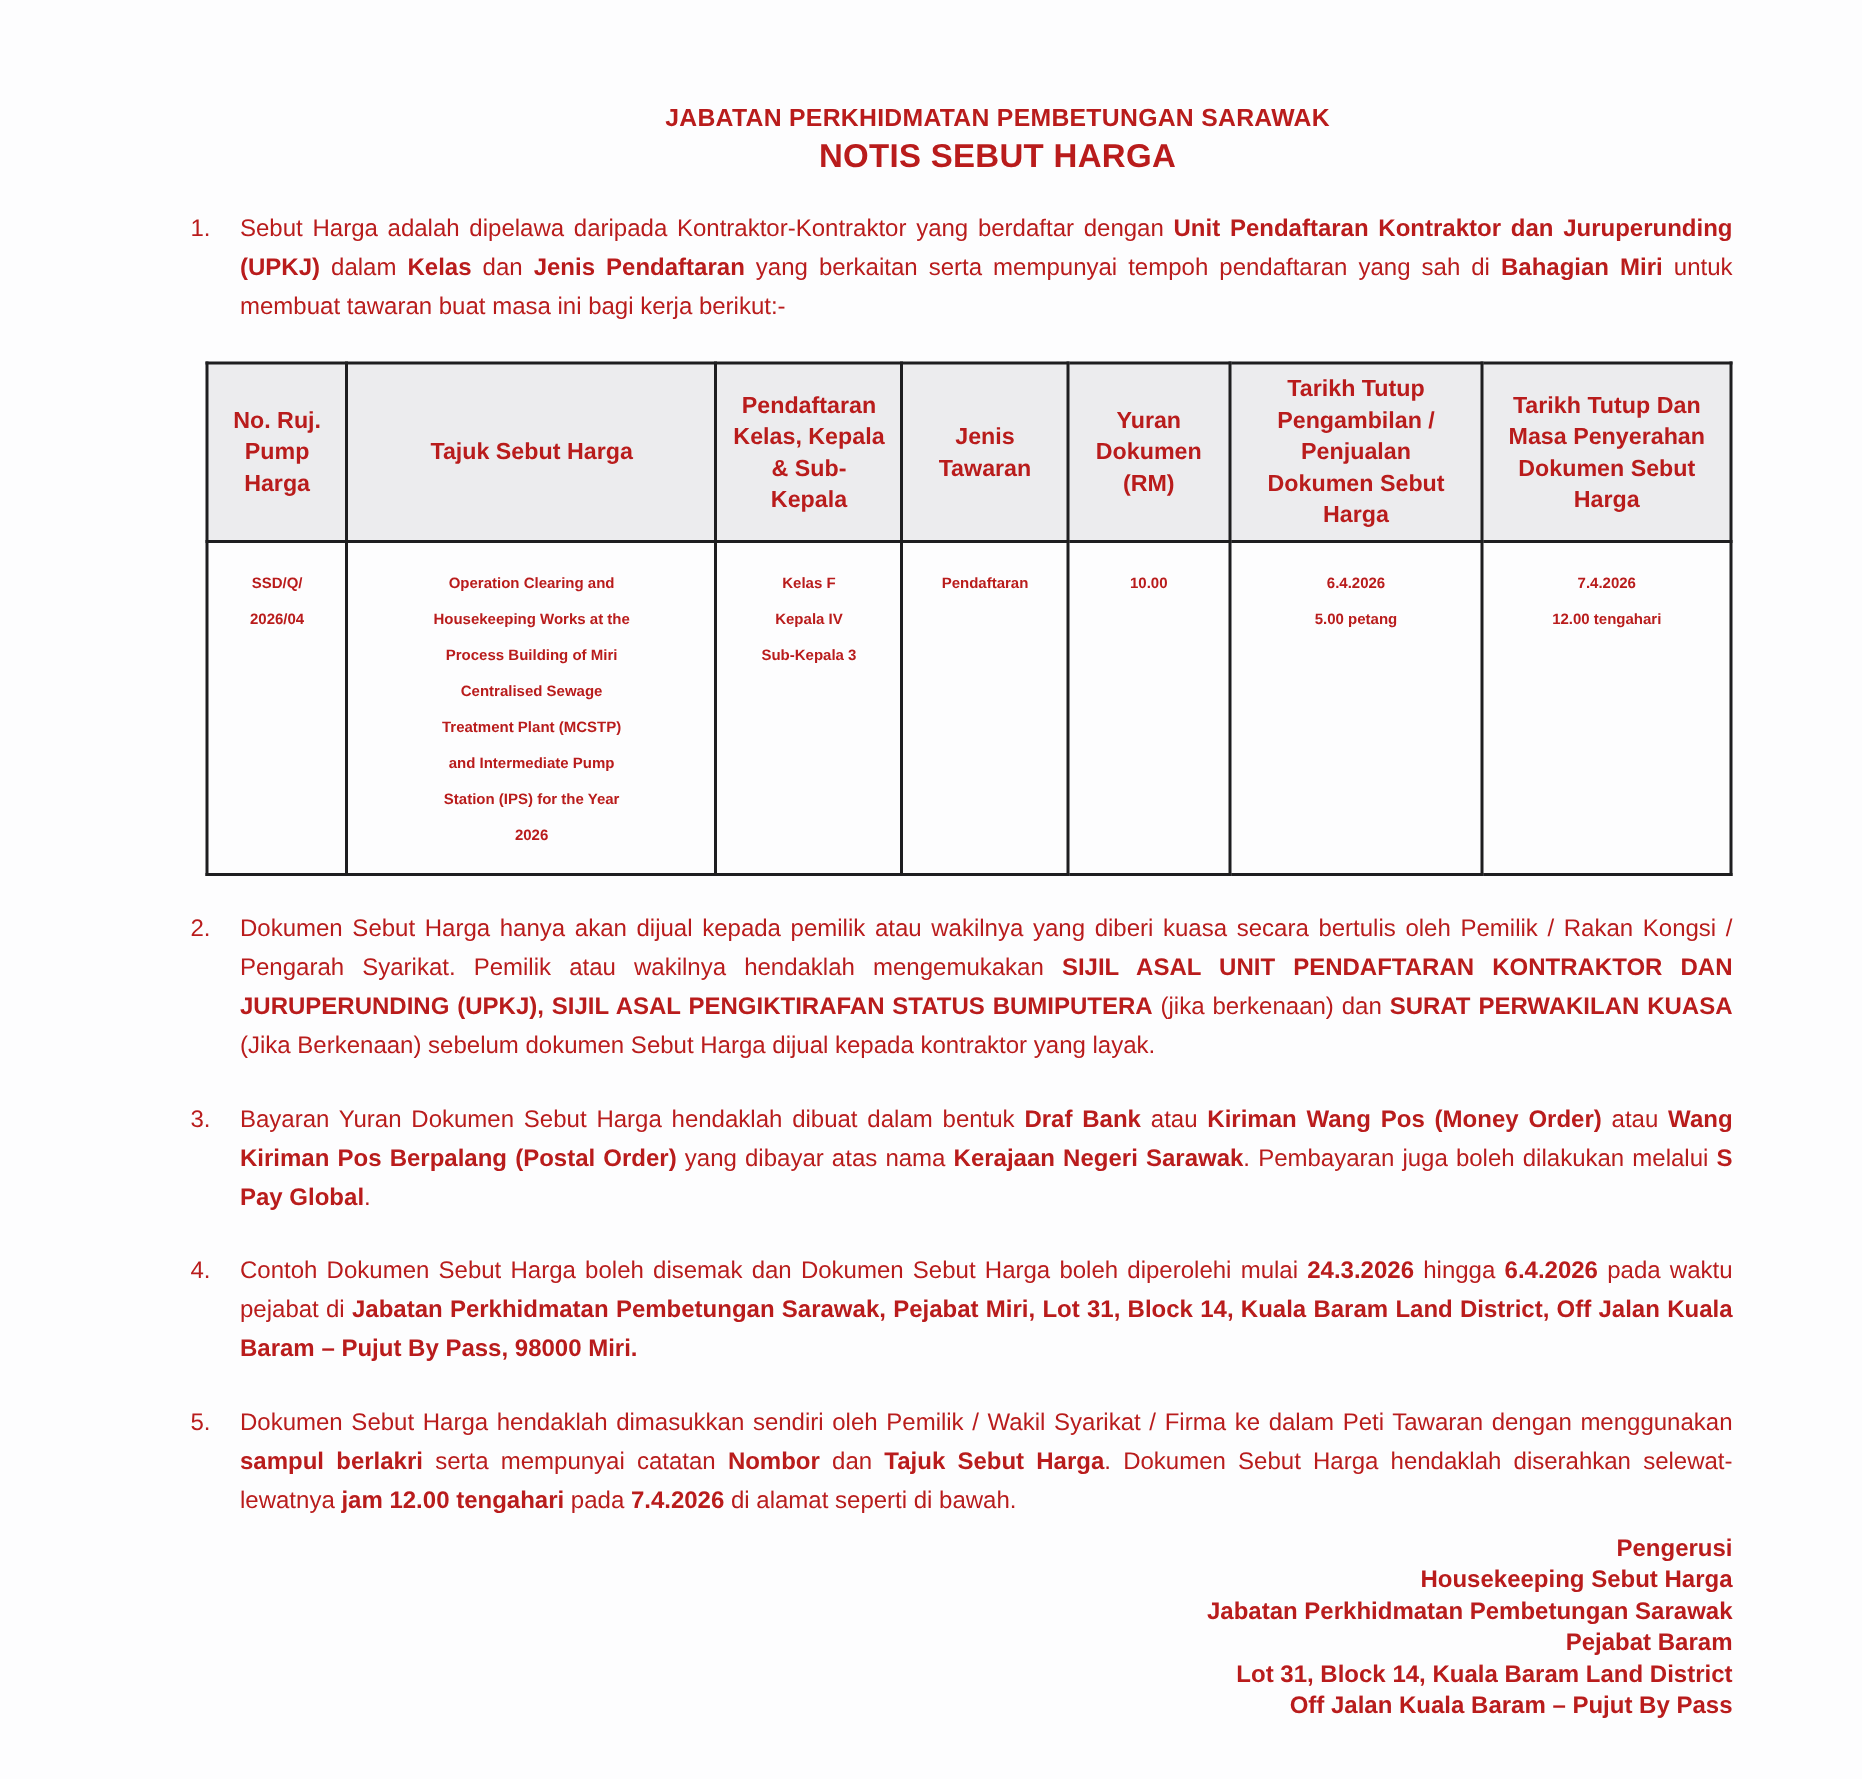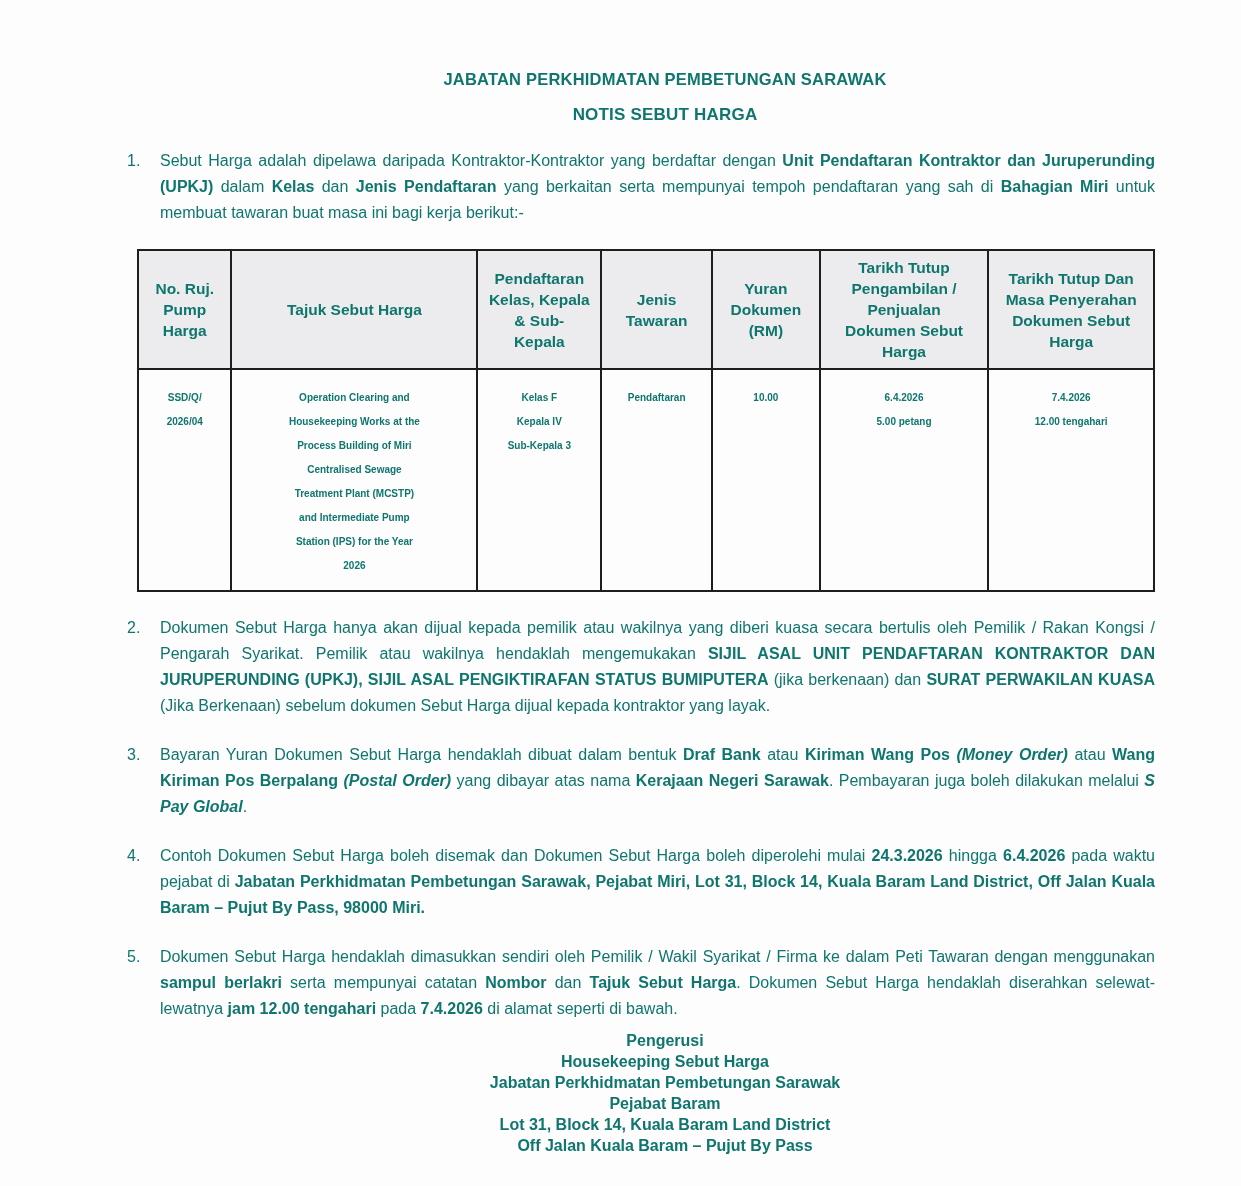--- a/index.html
+++ b/index.html
@@ -6,62 +6,62 @@
     margin: 0;
     padding: 0;
     background: #f4f4f5;
   }
   .page {
     position: relative;
     width: 1241px;
     height: 1186px;
     margin: 0 auto;
     background: #fdfdfe;
-    color: #0f766e;
+    color: #b91c1c;
     font-family: "Liberation Sans", "DejaVu Sans", sans-serif;
     font-size: 16px;
     overflow: hidden;
   }
   .content {
     position: absolute;
     left: 127px;
     top: 0;
     width: 1028px;
   }
   .doc-title {
     margin-top: 70px;
     padding-left: 48px;
     text-align: center;
     font-weight: bold;
     font-size: 16.5px;
     letter-spacing: 0.2px;
   }
   .doc-subtitle {
-    margin-top: 16px;
+    margin-top: 2px;
     padding-left: 48px;
     text-align: center;
     font-weight: bold;
-    font-size: 17px;
+    font-size: 22px;
     letter-spacing: 0.2px;
   }
   .notice {
     display: flex;
     margin-top: 23px;
     line-height: 26px;
   }
   .notice .num {
     width: 33px;
     flex-shrink: 0;
   }
   .notice .txt {
     flex: 1;
     text-align: justify;
   }
   .b { font-weight: bold; }
-  .i { font-style: italic; }
+  .i { }
 
   table.tender {
     margin-top: 23px;
     margin-left: 10px;
     width: 1018px;
     border-collapse: collapse;
     table-layout: fixed;
   }
   table.tender th, table.tender td {
     border: 2px solid #1e1e20;
@@ -84,21 +84,21 @@
     font-size: 10px;
     line-height: 24px;
   }
   .address {
     margin-top: 8px;
     padding-left: 48px;
     text-align: center;
     font-weight: bold;
     line-height: 21px;
   }
-  .address .addr-line { display: block; }
+  .address .addr-line { display: block; text-align: right; }
 </style>
 </head>
 <body>
 
 <div class="page">
   <div class="content">
 
     <div class="doc-title">JABATAN PERKHIDMATAN PEMBETUNGAN SARAWAK</div>
     <div class="doc-subtitle">NOTIS SEBUT HARGA</div>
 

